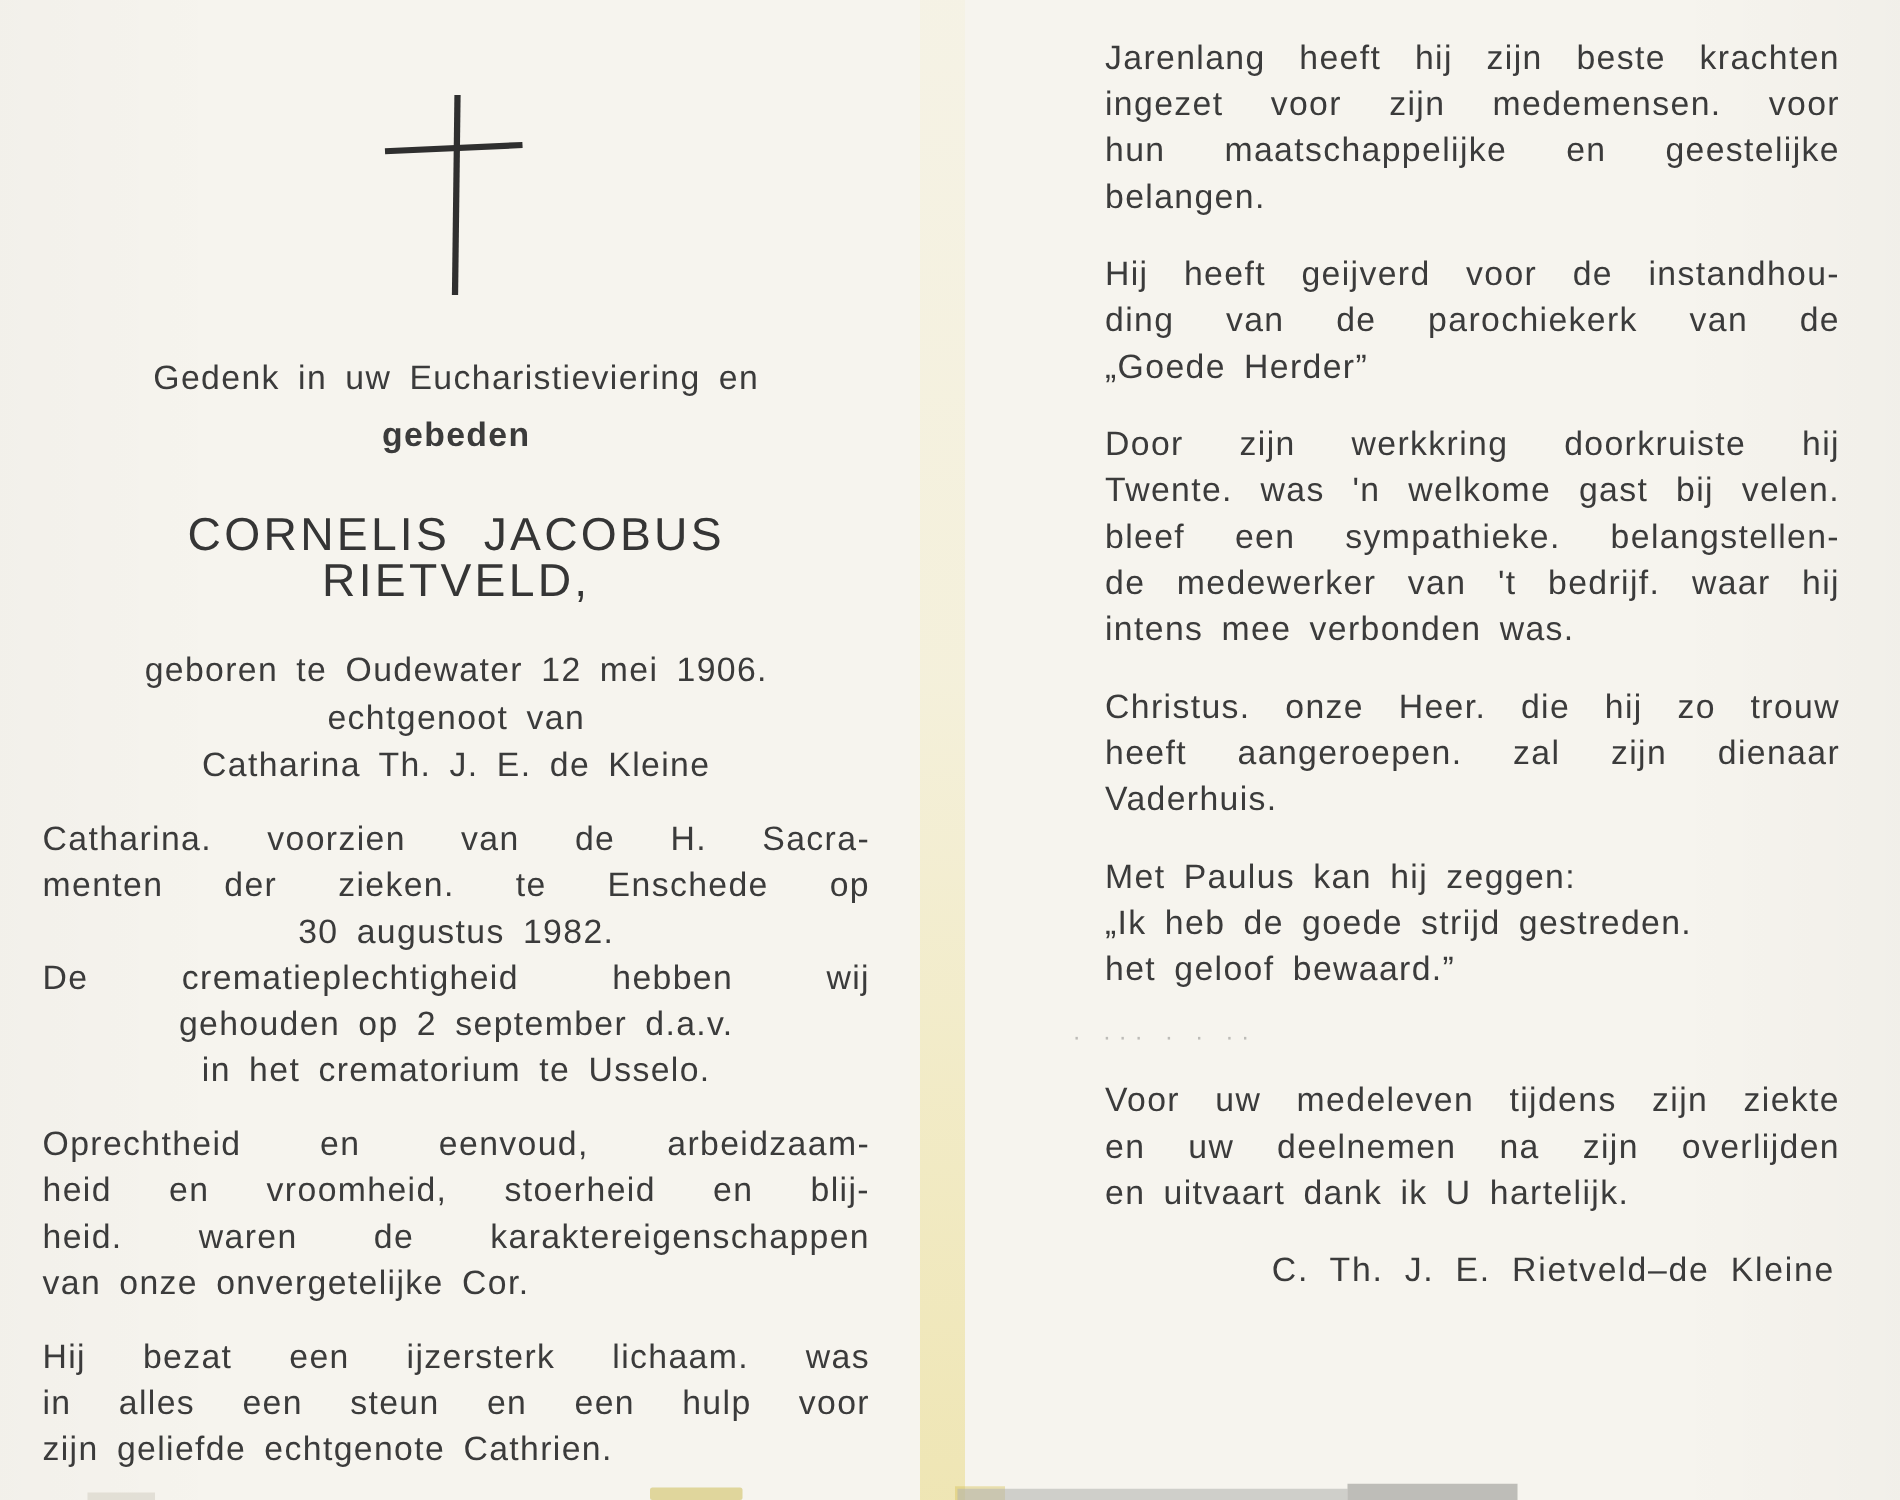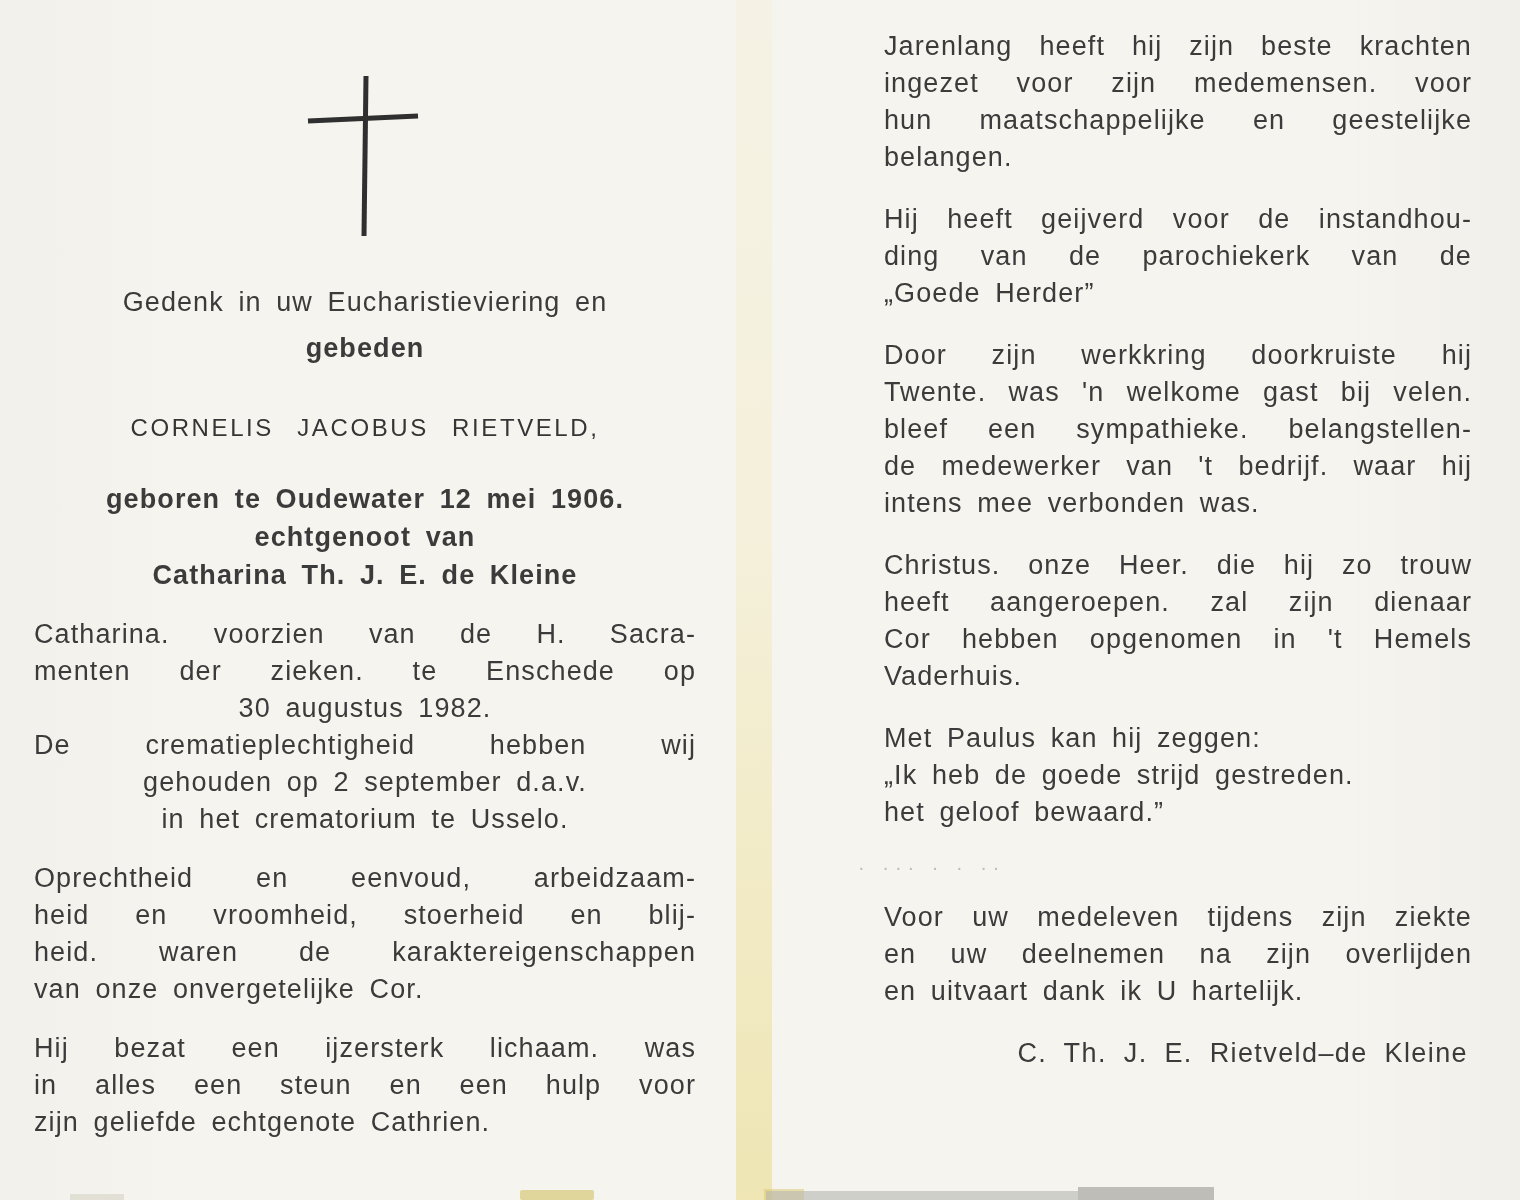--- a/index.html
+++ b/index.html
@@ -28,24 +28,24 @@
   .ln { line-height:37px; font-size:27px; letter-spacing:1.1px; word-spacing:6px; white-space:nowrap; }
   .para .ln { white-space:normal; }
   .j { text-align:justify; text-align-last:justify; white-space:normal; }
   .c { text-align:center; }
 
   .cross-wrap { margin:72px auto 0; width:130px; height:168px; }
   .intro { margin-top:44px; }
   .intro .ln + .ln { margin-top:9px;font-weight:bold; }
   .deceased-name {
     margin-top:42px; text-align:center;
-    font-size:24px; letter-spacing:2.6px; word-spacing:14px; line-height:37px;
+    font-size:37px; letter-spacing:2.6px; word-spacing:14px; line-height:37px;
     color:#353535;
   }
-  .birth-block { margin-top:34px;font-weight:bold; }
+  .birth-block { margin-top:34px; }
   .birth-block .ln { line-height:38px; }
   .para { margin-top:22px; }
   .col-right .para { margin-top:0; margin-bottom:25px;margin-left:32px; }
   .col-right .para-first { margin-top:4px; }
 
   .dots-row {
     margin:2px 0 20px 6px; opacity:0.35; font-size:20px; letter-spacing:6px; color:#555;
   }
   .signature {
     margin-top:14px; text-align:right; padding-right:4px;
@@ -133,21 +133,20 @@
       <div class="ln j">Twente. was 'n welkome gast bij velen.</div>
       <div class="ln j">bleef een sympathieke. belangstellen-</div>
       <div class="ln j">de medewerker van 't bedrijf. waar hij</div>
       <div class="ln">intens mee verbonden was.</div>
     </div>
 
 
     <div class="para">
       <div class="ln j">Christus. onze Heer. die hij zo trouw</div>
       <div class="ln j">heeft aangeroepen. zal zijn dienaar</div>
-      <div class="ln j">Cor hebben opgenomen in 't Hemels</div>
       <div class="ln">Vaderhuis.</div>
     </div>
 
     <div class="para">
       <div class="ln">Met Paulus kan hij zeggen:</div>
       <div class="ln">„Ik heb de goede strijd gestreden.</div>
       <div class="ln">het geloof bewaard.”</div>
     </div>
 
     <div class="dots-row">· ···  ·  · ··</div>

